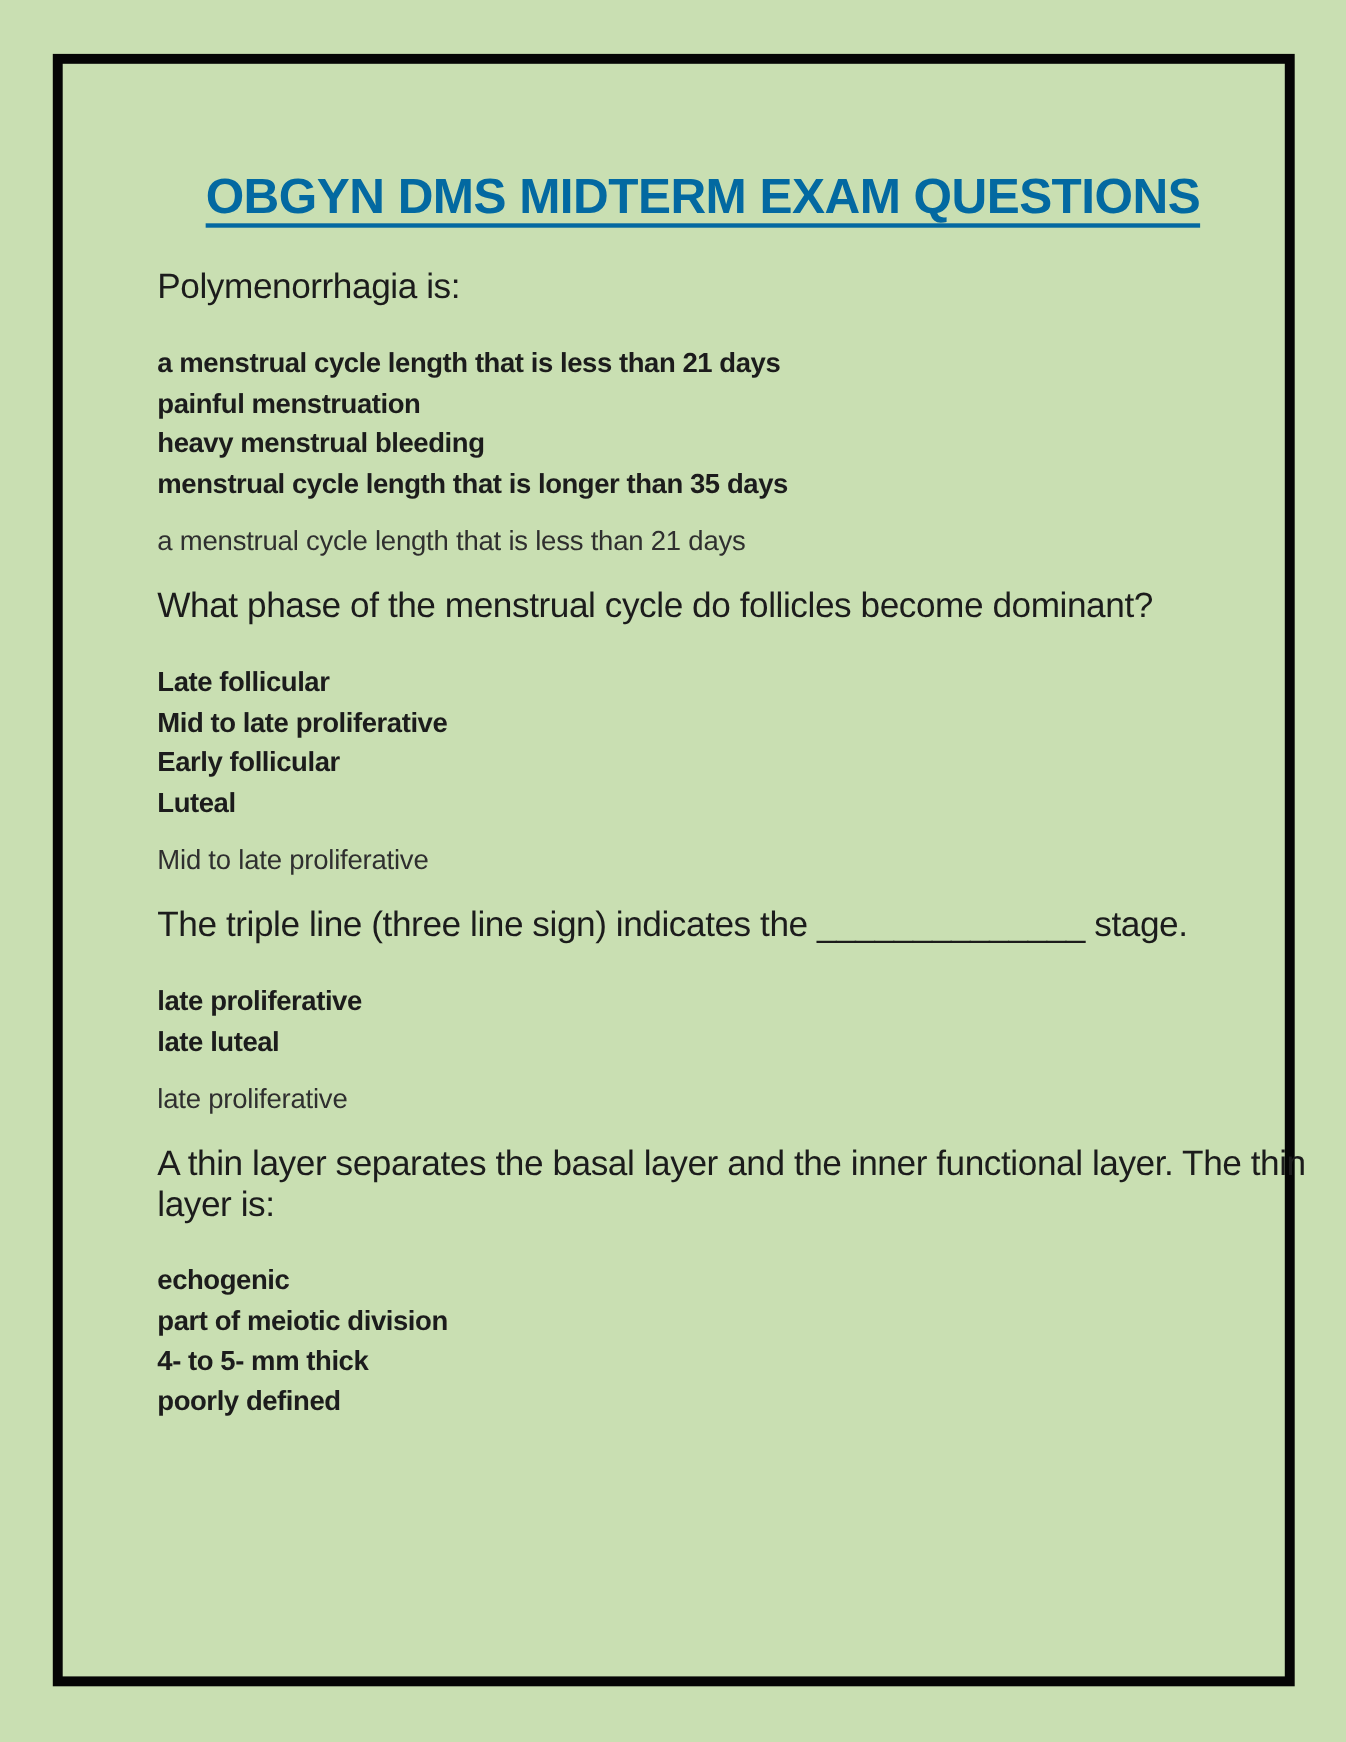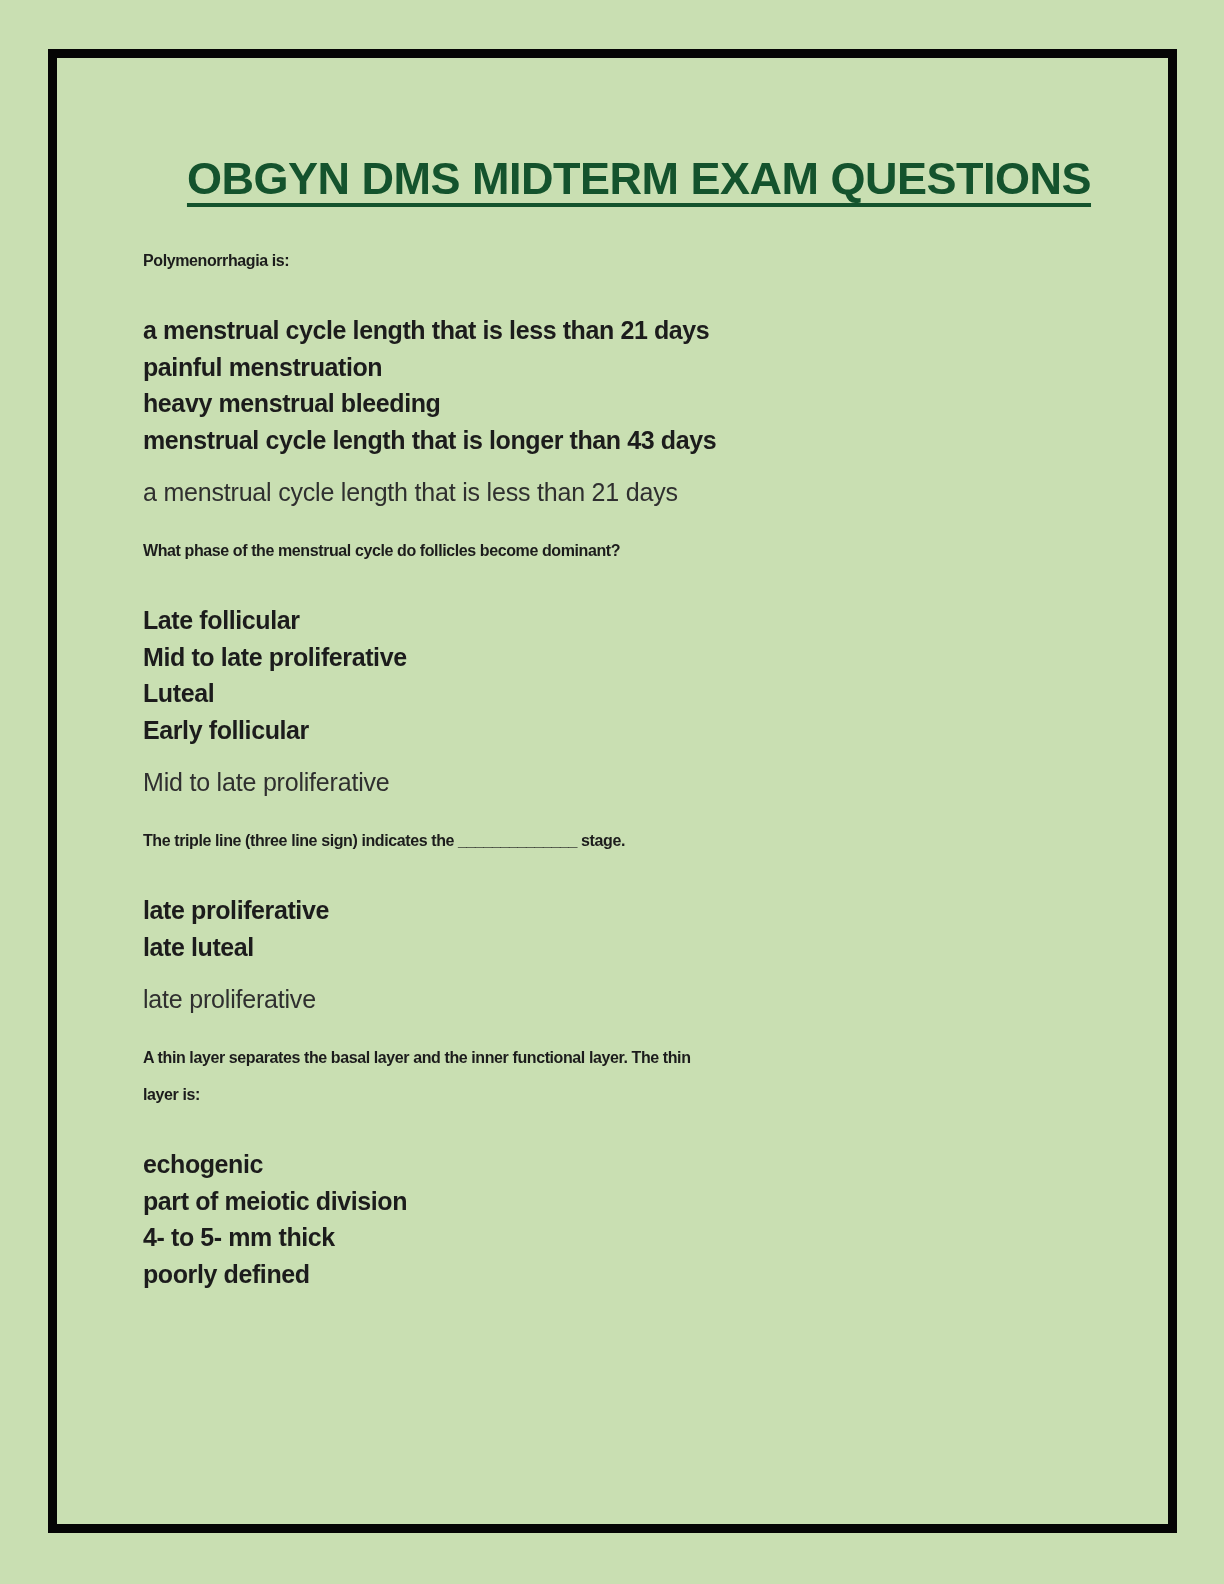--- a/index.html
+++ b/index.html
@@ -27,30 +27,30 @@
     width: 992px;
   }
   .title {
     margin-top: 88px;
     margin-bottom: 30px;
     text-align: center;
     font-size: 45px;
     line-height: 67px;
     font-weight: bold;
     letter-spacing: -0.5px;
-    color: #14532d;
+    color: #0369a1;
   }
   .title-line {
     text-decoration: underline;
     text-decoration-thickness: 4px;
     text-underline-offset: 9px;
   }
   .question {
-    font-size: 16px;
-    font-weight: bold;
+    font-size: 32px;
+    font-weight: normal;
     color: #1c1c1c;
     line-height: 37px;
     letter-spacing: -0.4px;
   }
   .q-line { white-space: nowrap; }
   .options { margin-top: 33px; }
   .option {
     font-size: 25px;
     font-weight: bold;
     color: #1c1c1c;
@@ -80,34 +80,34 @@
     </div>
   <div id="questions-container">
   <section class="qa-block">
     <div class="question">
           <div class="q-line">Polymenorrhagia is:</div>
         </div>
     <div class="options">
           <div class="option">a menstrual cycle length that is less than 21 days</div>
           <div class="option">painful menstruation</div>
           <div class="option">heavy menstrual bleeding</div>
-          <div class="option">menstrual cycle length that is longer than 43 days</div>
+          <div class="option">menstrual cycle length that is longer than 35 days</div>
         </div>
     <div class="answer">a menstrual cycle length that is less than 21 days</div>
   </section>
 
   <section class="qa-block">
     <div class="question">
           <div class="q-line">What phase of the menstrual cycle do follicles become dominant?</div>
         </div>
     <div class="options">
           <div class="option">Late follicular</div>
           <div class="option">Mid to late proliferative</div>
+          <div class="option">Early follicular</div>
           <div class="option">Luteal</div>
-          <div class="option">Early follicular</div>
         </div>
     <div class="answer">Mid to late proliferative</div>
   </section>
 
   <section class="qa-block">
     <div class="question">
           <div class="q-line">The triple line (three line sign) indicates the ______________ stage.</div>
         </div>
     <div class="options">
           <div class="option">late proliferative</div>

